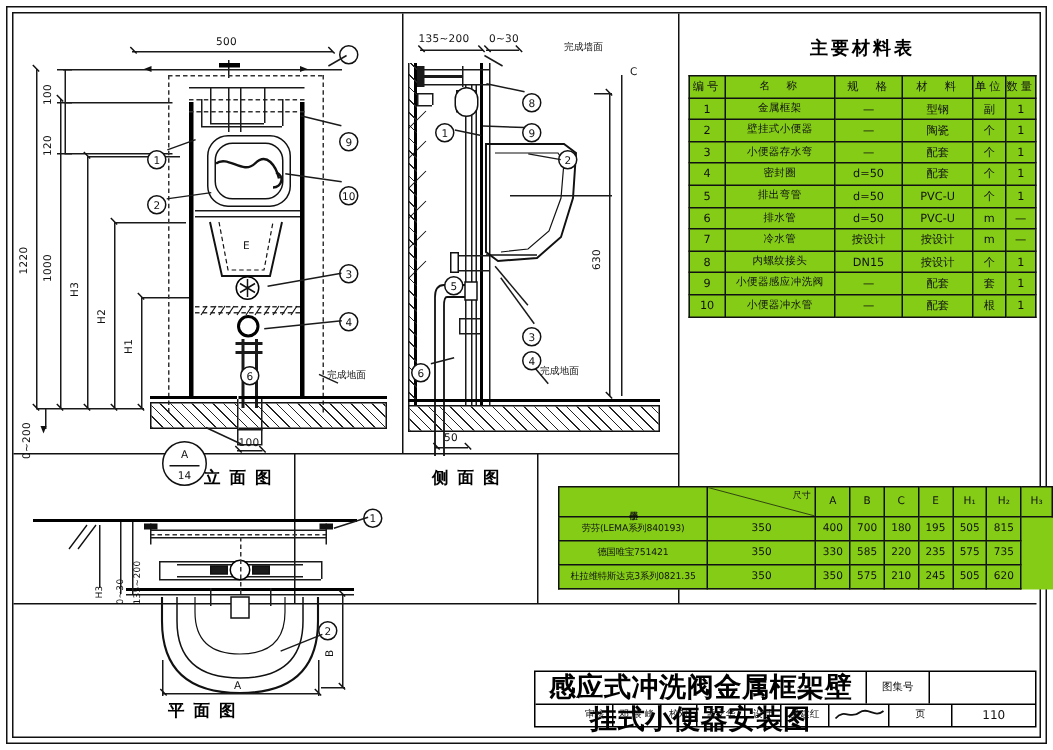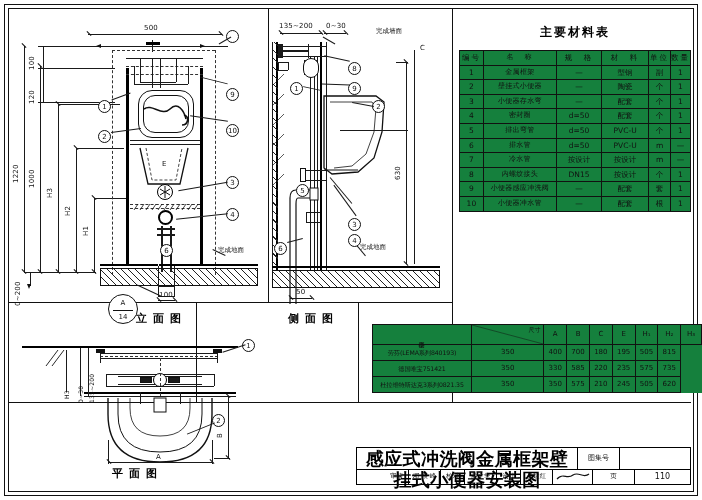--- a/index.html
+++ b/index.html
@@ -127,21 +127,21 @@
     background-image:
       repeating-linear-gradient(45deg,
         #222 0, #222 0.7px, transparent 0.7px, transparent 6px);
   }
 
   
   table.dwg {
     border-collapse: collapse;
     font-size: 7.5px;
     color: #111;
-    background: #15803d;
+    background: #84cc16;
   }
   table.dwg th, table.dwg td {
     border: 1px solid #111;
     text-align: center;
     padding: 0;
     height: 13.6px;
     line-height: 13.6px;
     font-weight: normal;
     white-space: nowrap;
   }

